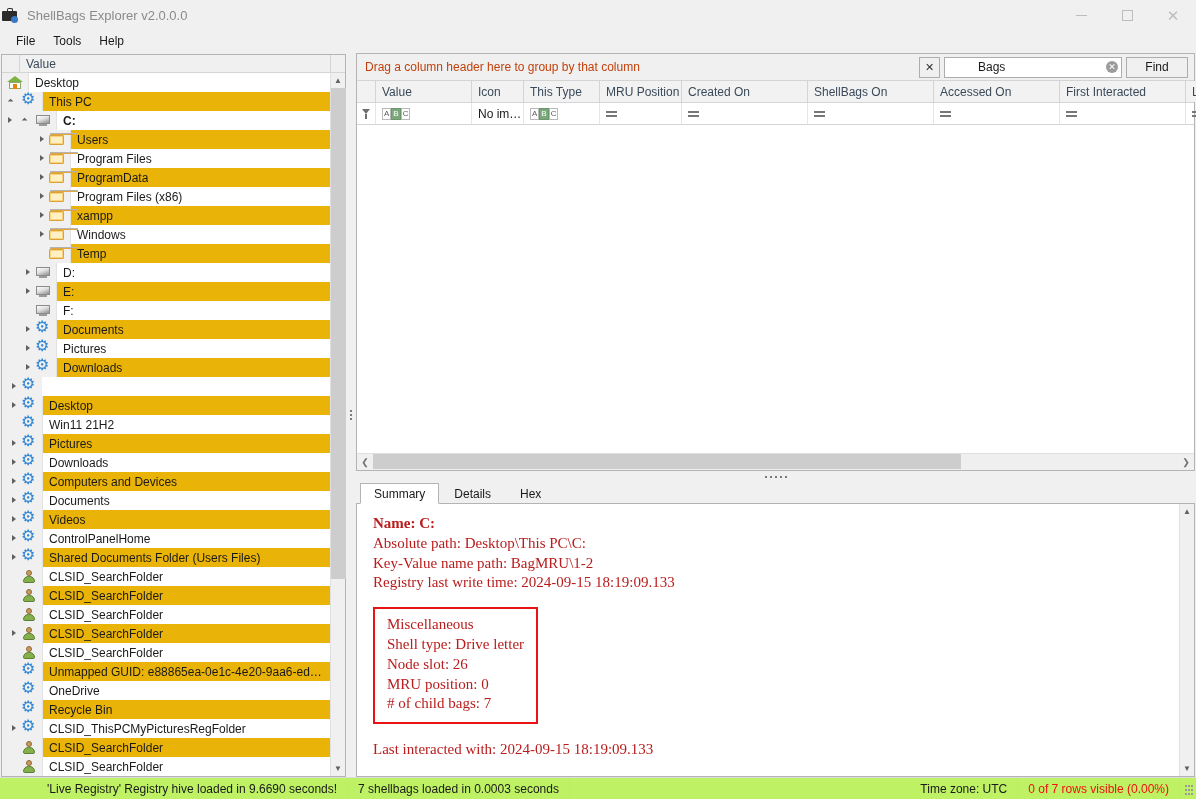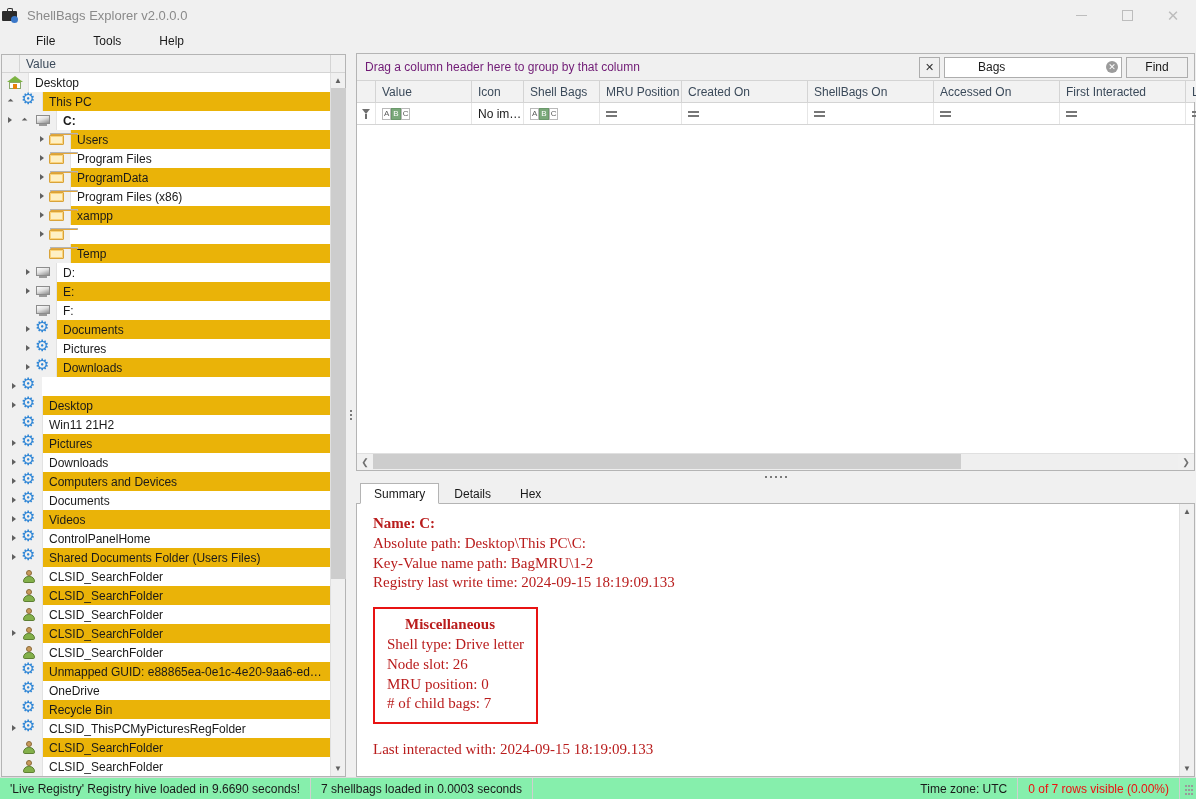--- a/index.html
+++ b/index.html
@@ -36,21 +36,21 @@
   .win-btn {
     width:46px; height:30px; display:flex; align-items:center; justify-content:center;
     color:#bdbdbd; font-size:13px; line-height:1;
   }
   .wb-min { width:11px; height:1px; background:#bdbdbd; }
   .wb-max { width:11px; height:11px; border:1px solid #bdbdbd; }
   .wb-close { font-size:15px; color:#bdbdbd; }
 
   
   .menubar { height:22px; display:flex; align-items:center; padding-left:8px; gap:2px; flex:0 0 22px; background:#f0f0f0; }
-  .menu-item { padding:3px 8px; font-size:12px; color:#1a1a1a;margin-left:20px; }
+  .menu-item { padding:3px 8px; font-size:12px; color:#1a1a1a; }
 
   
   .body { flex:1 1 auto; display:flex; min-height:0; padding:0 0 0 0; }
 
   
   .leftpane { width:346px; flex:0 0 346px; display:flex; flex-direction:column; background:#f0f0f0; padding:1px 0 0 0; }
   .tree-outer { margin:1px 0 0 1px; border:1px solid #b4b4b4; background:#fff; flex:1 1 auto; display:flex; flex-direction:column; min-height:0; }
   .tree-header {
     height:18px; flex:0 0 18px; background:#f0f0f0; border-bottom:1px solid #d4d4d4;
     display:flex; align-items:center; color:#3b4a5a; font-size:12px;
@@ -116,21 +116,21 @@
   
   .vsplit { width:10px; flex:0 0 10px; background:#f0f0f0; display:flex; align-items:center; justify-content:center; }
   .vsplit .grip { display:flex; flex-direction:column; gap:2px; }
   .vsplit .grip i { width:2px; height:2px; background:#7a7a7a; display:block; }
 
   
   .rightpane { flex:1 1 auto; display:flex; flex-direction:column; min-width:0; padding:1px 1px 0 0; }
 
   .grid-outer { border:1px solid #b4b4b4; background:#fff; flex:0 0 auto; display:flex; flex-direction:column; height:418px; }
   .grid-top { height:27px; flex:0 0 27px; background:#f0f0f0; border-bottom:1px solid #d4d4d4; display:flex; align-items:center; }
-  .group-hint { flex:1 1 auto; padding-left:8px; color:#701a75; font-size:12px; white-space:nowrap; overflow:hidden; }
+  .group-hint { flex:1 1 auto; padding-left:8px; color:#c2410c; font-size:12px; white-space:nowrap; overflow:hidden; }
   .search-wrap { display:flex; align-items:center; gap:4px; padding-right:6px; flex:0 0 auto; }
   .btn-x {
     width:21px; height:21px; background:#f0f0f0; border:1px solid #adadad;
     display:flex; align-items:center; justify-content:center; font-size:11px; color:#303030;
   }
   .searchbox {
     width:178px; height:21px; background:#fff; border:1px solid #adadad;
     display:flex; align-items:center; padding:0 3px 0 5px;
   }
   .searchbox .val { flex:1 1 auto; font-size:12px; color:#1a1a1a;margin-left:28px; }
@@ -200,25 +200,25 @@
   .tab.active { background:#fff; border-bottom:1px solid #fff; position:relative; z-index:2; }
   .tab.plain { background:transparent; border-color:transparent; }
 
   .detail-box { flex:1 1 auto; border:1px solid #b4b4b4; background:#fff; display:flex; min-height:0; margin-top:-1px; }
   .detail-content {
     flex:1 1 auto; padding:10px 0 0 16px; font-family:"Liberation Serif", serif;
     font-size:15px; color:#b91c1c; line-height:1.32; overflow:hidden;
   }
   .detail-content .bold { font-weight:bold; }
   .misc-box { border:2px solid #e81313; display:inline-block; padding:6px 12px 8px 12px; margin:14px 0 0 0; }
-  .misc-box .hd { font-weight:bold;margin-left:18px; }
+  .misc-box .hd { font-weight:normal; }
   .lastline { margin-top:16px; }
 
   
-  .statusbar { height:22px; flex:0 0 22px; background:#86efac; border-top:1px solid #dcdcdc; display:flex; align-items:stretch; }
+  .statusbar { height:22px; flex:0 0 22px; background:#bef264; border-top:1px solid #dcdcdc; display:flex; align-items:stretch;padding-left:37px; }
   .sb {
     display:flex; align-items:center; padding:0 10px; font-size:12px; color:#1a1a1a;
     border-right:1px solid #cfcfcf; white-space:nowrap;
   }
   .sb.spacer { flex:1 1 auto; border-right:none; }
   .sb.red { color:#ee1111; font-weight:normal; }
   .sb-resize { width:16px; display:flex; align-items:flex-end; justify-content:flex-end; padding:0 3px 3px 0; }
   .sb-resize i { display:block; width:2px; height:2px; background:#9a9a9a; margin:1px; }
   .grip-grid { display:grid; grid-template-columns:repeat(3,3px); }
 </style>
@@ -378,20 +378,23 @@
               <div class="trow">
                 <div class="gutter"></div>
                 <div class="indentzone" style="width:50px">
                   <span class="exp collapsed"></span>
                   <div class="ico folder">
                     <div class="tab"></div>
                     <div class="bd"></div>
                     <div class="in"></div>
                   </div>
                 </div>
+                <div class="cellwrap">
+                  <span class="label">Windows</span>
+                </div>
               </div>
               <div class="trow alt">
                 <div class="gutter"></div>
                 <div class="indentzone" style="width:50px">
                   <span class="exp none"></span>
                   <div class="ico folder">
                     <div class="tab"></div>
                     <div class="bd"></div>
                     <div class="in"></div>
                   </div>
@@ -734,21 +737,21 @@
 
         <div class="colhdr" id="colhdr">
             <div class="ch gut"></div>
             <div class="ch" style="flex: 0 0 96px;">
               <span>Value</span>
             </div>
             <div class="ch" style="flex: 0 0 52px;">
               <span>Icon</span>
             </div>
             <div class="ch" style="flex: 0 0 76px;">
-              <span>Shell Bags</span>
+              <span>This Type</span>
             </div>
             <div class="ch" style="flex: 0 0 82px;">
               <span>MRU Position</span>
             </div>
             <div class="ch" style="flex: 0 0 126px;">
               <span>Created On</span>
             </div>
             <div class="ch" style="flex: 0 0 126px;">
               <span>ShellBags On</span>
             </div>

